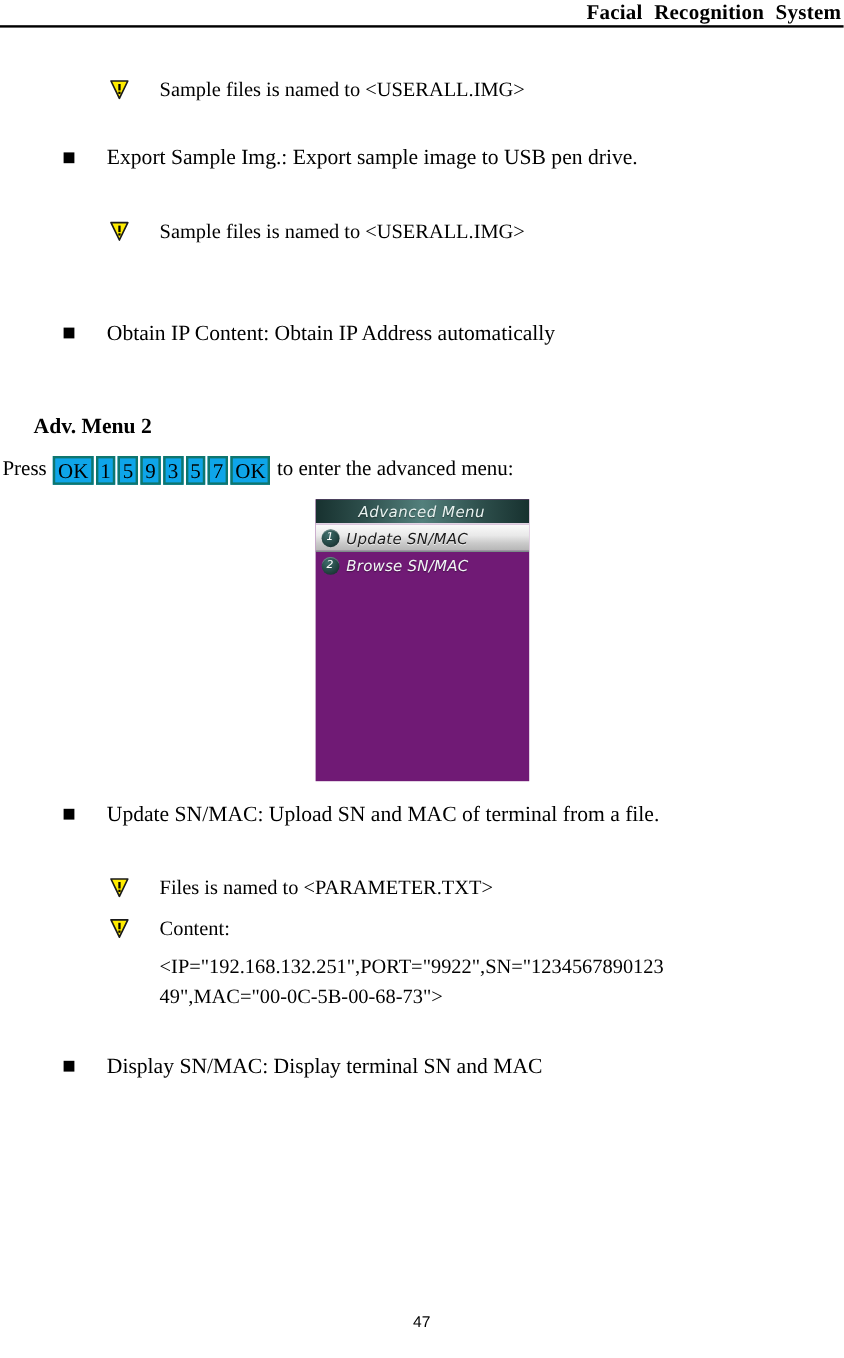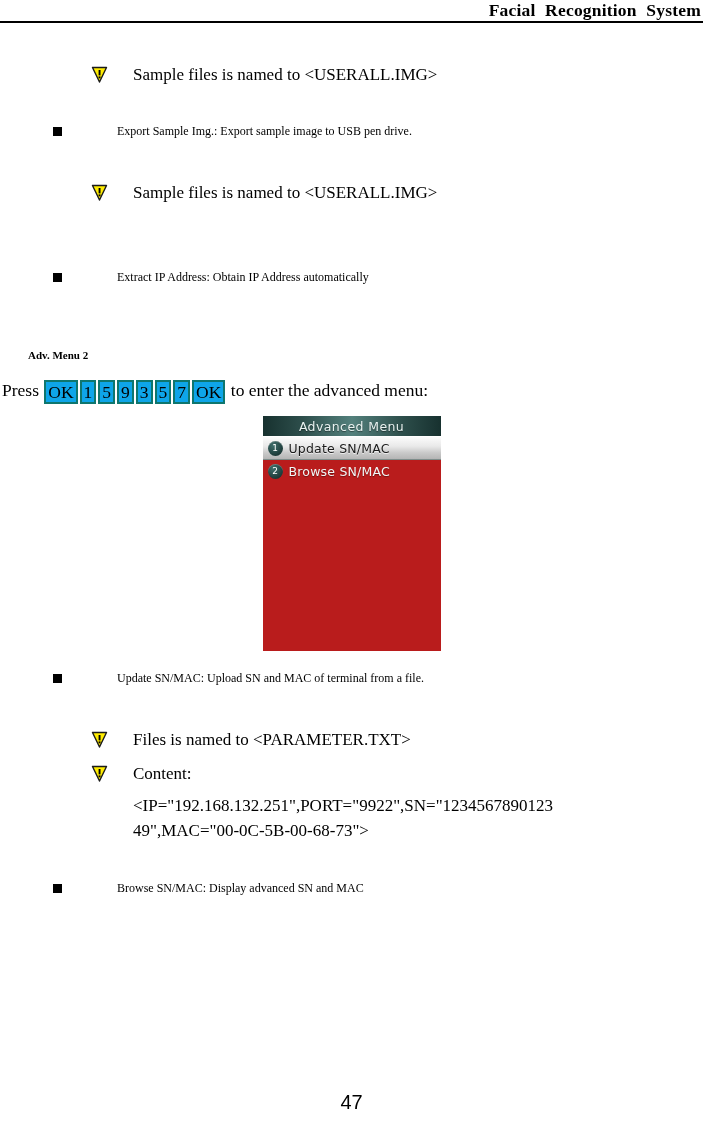--- a/index.html
+++ b/index.html
@@ -52,22 +52,22 @@
     width: 563px;
   }
 
   .row {
     position: relative;
     width: 703px;
   }
 
   
   .bullet-item {
-    padding-left: 117px;
-    font-size: 12px;
+    padding-left: 89px;
+    font-size: 18px;
     line-height: 22px;
     white-space: nowrap;
   }
   .bullet-square {
     position: absolute;
     left: 53px;
     top: 7px;
     width: 9px;
     height: 9px;
     background: #000000;
@@ -100,21 +100,21 @@
   .sp-8  { height: 8px;  }
   .sp-12 { height: 12px; }
   .sp-16 { height: 16px; }
   .sp-28 { height: 28px; }
   .sp-34 { height: 34px; }
   .sp-40 { height: 40px; }
 
   
   .section-heading {
     padding-left: 28px;
-    font-size: 11px;
+    font-size: 18px;
     font-weight: bold;
     line-height: 22px;
   }
 
   
   .press-line {
     padding-left: 2px;
     font-size: 17.5px;
     line-height: 24px;
     white-space: nowrap;
@@ -133,24 +133,25 @@
 
   
   .device-wrap {
     width: 703px;
     display: flex;
     justify-content: center;
   }
   .device-screen {
     width: 178px;
     height: 235px;
-    background: #b91c1c;
+    background: #701a75;
     position: relative;
     overflow: hidden;
     font-family: "DejaVu Sans", "Liberation Sans", sans-serif;
+    font-style: italic;
   }
   .device-titlebar {
     height: 20px;
     width: 100%;
     background: linear-gradient(to right, #17312f 0%, #2d4e4b 22%, #53807c 50%, #2d4e4b 78%, #17312f 100%);
     display: flex;
     align-items: center;
     justify-content: center;
   }
   .device-title-text {
@@ -199,21 +200,21 @@
   }
 
   
   .page-number {
     position: absolute;
     left: 0;
     top: 1093px;
     width: 703px;
     text-align: center;
     font-family: "Liberation Sans", "DejaVu Sans", sans-serif;
-    font-size: 20px;
+    font-size: 13px;
     line-height: 18px;
   }
 </style>
 </head>
 <body>
 
 <div class="page-header">
   <div class="header-title">Facial  Recognition  System</div>
   <div class="header-rule"></div>
 </div>
@@ -253,21 +254,21 @@
     <div class="note-item">Sample files is named to &lt;USERALL.IMG&gt;</div>
   </div>
 
   <div class="sp-34"></div>
 
 
   <div class="sp-28"></div>
 
   <div class="row">
     <span class="bullet-square"></span>
-    <div class="bullet-item">Extract IP Address: Obtain IP Address automatically</div>
+    <div class="bullet-item">Obtain IP Content: Obtain IP Address automatically</div>
   </div>
 
   <div class="sp-40"></div>
   <div class="sp-16"></div>
 
   <div class="row">
     <div class="section-heading">Adv. Menu 2</div>
   </div>
 
   <div class="sp-12"></div>
@@ -337,18 +338,18 @@
   </div>
 
   <div class="row">
     <div class="note-cont">49",MAC="00-0C-5B-00-68-73"&gt;</div>
   </div>
 
   <div class="sp-34"></div>
 
   <div class="row">
     <span class="bullet-square"></span>
-    <div class="bullet-item">Browse SN/MAC: Display advanced SN and MAC</div>
+    <div class="bullet-item">Display SN/MAC: Display terminal SN and MAC</div>
   </div>
 
 </div>
 
 <div class="page-number">47</div>
 
 </body></html>

